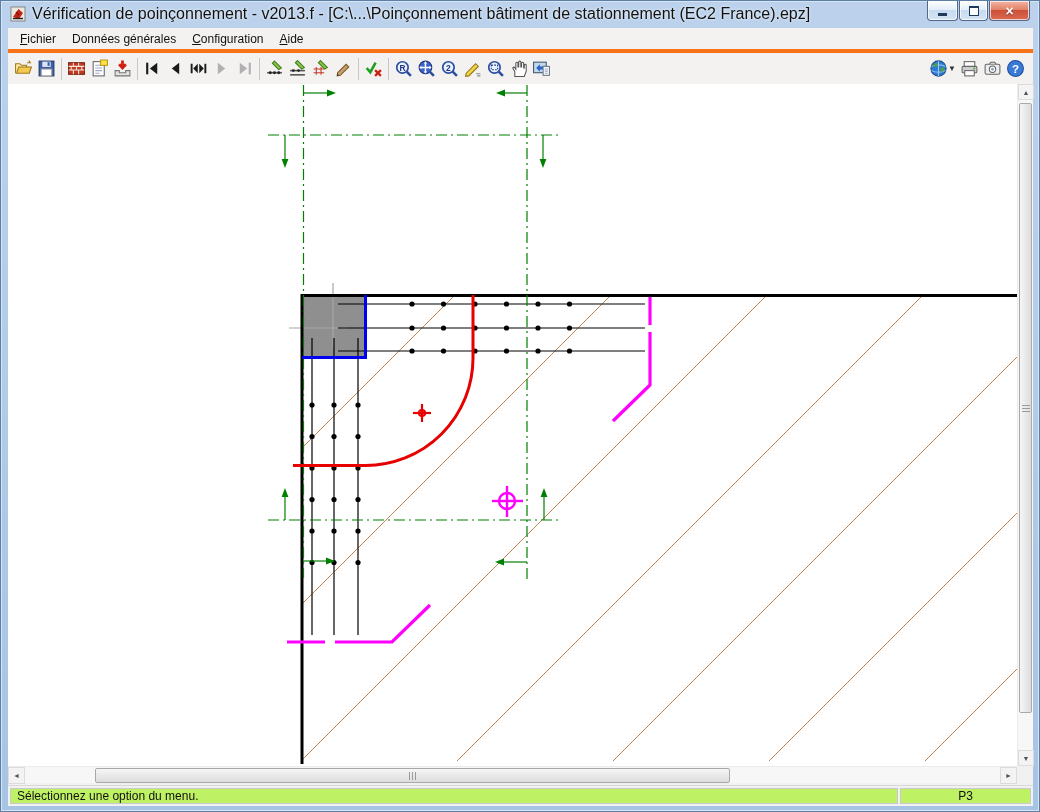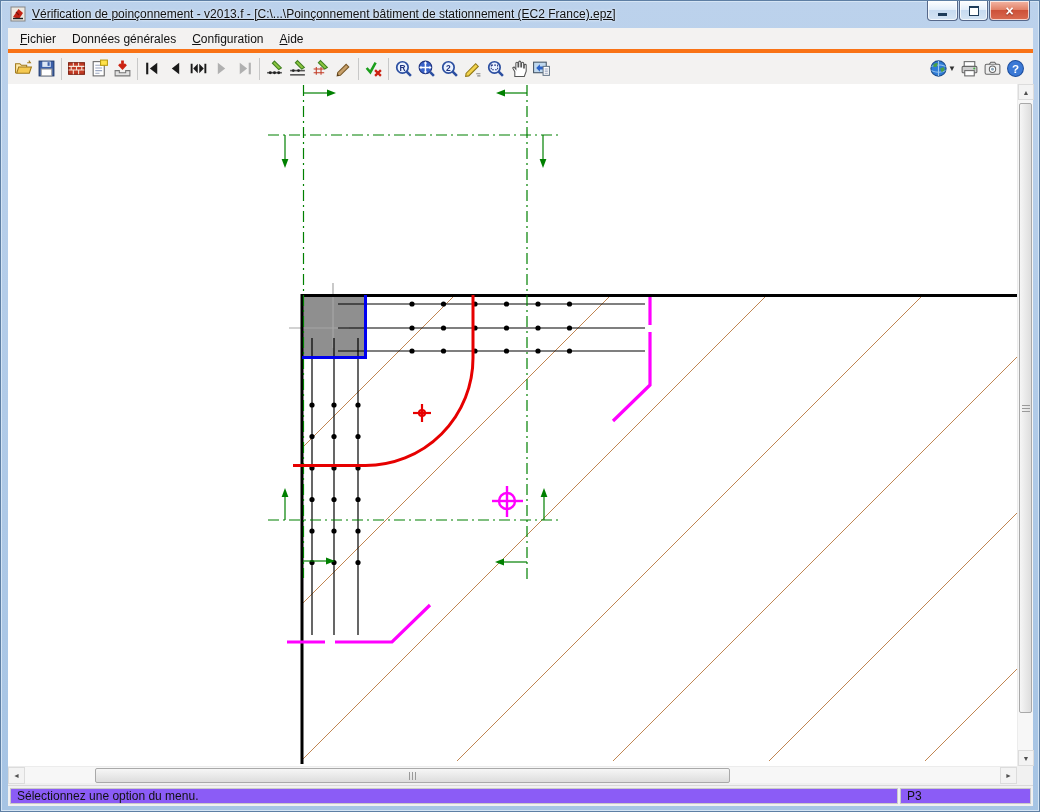--- a/index.html
+++ b/index.html
@@ -3,21 +3,21 @@
 <meta charset="utf-8">
 <style>
   html,body{margin:0;padding:0;background:#777;}
   .window{position:relative;width:1040px;height:812px;overflow:hidden;
     font-family:"Liberation Sans",sans-serif;
     background:linear-gradient(#BCD2EC,#A6C4E4);
     box-shadow:inset 0 0 0 1px #5E7FA4, inset 0 0 0 2px #D5E5F5;}
   
   .titlebar{position:absolute;left:0;top:0;width:100%;height:28px;display:flex;align-items:center;}
   .app-icon{margin:0 6px 0 10px;width:16px;height:16px;flex:0 0 auto;}
-  .title-text{font-size:12px;color:#111;text-shadow:0 0 3px #fff;white-space:nowrap;text-decoration:underline;}
+  .title-text{font-size:16px;color:#111;text-shadow:0 0 3px #fff;white-space:nowrap;}
   .winbtns{position:absolute;right:10px;top:1px;display:flex;}
   .winbtn{height:19px;border:1px solid #56688A;border-top:none;border-radius:0 0 4px 4px;
     display:flex;align-items:center;justify-content:center;margin-left:1px;
     background:linear-gradient(#FDFEFF,#E3EEFA 45%,#C6DAF0 46%,#D4E4F4);box-shadow:inset 0 0 0 1px rgba(255,255,255,.7);}
   .winbtn.min{width:29px}.winbtn.max{width:27px}
   .winbtn.close{width:39px;background:linear-gradient(#F3B6A5,#E28268 45%,#CC4F37 46%,#D96B52);}
   .glyph-min{width:9px;height:3px;background:#1E3C5A;margin-top:7px;}
   .glyph-restore{width:8px;height:7px;border:1px solid #1E3C5A;border-top-width:2px;background:#fff;box-shadow:0 0 0 1px #fff inset;}
   .glyph-close{color:#fff;font-size:14px;font-weight:bold;line-height:14px;text-shadow:0 1px 1px rgba(60,0,0,.5);}
   
@@ -43,23 +43,23 @@
   .hscroll .sb-btn{width:17px;height:17px;top:0;}
   .vthumb{position:absolute;left:1px;top:19px;width:13px;height:610px;background:linear-gradient(90deg,#F6F6F6,#DDDDDD);
     border:1px solid #A9A9A9;border-radius:2px;box-sizing:border-box;display:flex;align-items:center;justify-content:center;}
   .vthumb::after{content:"";width:8px;height:8px;background:repeating-linear-gradient(0deg,#9A9A9A 0 1px,transparent 1px 3px);}
   .hthumb{position:absolute;top:1px;left:87px;width:635px;height:15px;background:linear-gradient(#F6F6F6,#DDDDDD);
     border:1px solid #A9A9A9;border-radius:2px;box-sizing:border-box;display:flex;align-items:center;justify-content:center;}
   .hthumb::after{content:"";width:8px;height:8px;background:repeating-linear-gradient(90deg,#9A9A9A 0 1px,transparent 1px 3px);}
   
   .statusbar{position:absolute;left:0;top:757px;width:1025px;height:21px;background:#F1F1F1;border-top:1px solid #D9D9D9;
     display:flex;align-items:stretch;font-size:12px;color:#111;box-sizing:border-box;}
-  .status-panel{border:1px solid #C9C9C9;background:#8b5cf6;margin:2px 1px 2px 2px;display:flex;align-items:center;padding:0 6px;box-sizing:border-box;}
+  .status-panel{border:1px solid #C9C9C9;background:#bef264;margin:2px 1px 2px 2px;display:flex;align-items:center;padding:0 6px;box-sizing:border-box;}
   .status-msg{flex:1;}
-  .status-field{width:131px;margin:2px 2px 2px 1px;}
+  .status-field{width:131px;margin:2px 2px 2px 1px;justify-content:center;}
 </style>
 </head>
 <body>
 
 <div class="window">
 
   <div class="titlebar">
     <svg class="app-icon" viewBox="0 0 16 16">
       <rect x="1" y="1" width="14" height="14" fill="#ECE8E0" stroke="#858585"></rect>
       <path d="M3 11 L8.5 3 L13 7 L9 13 Z" fill="#C22314"></path>

